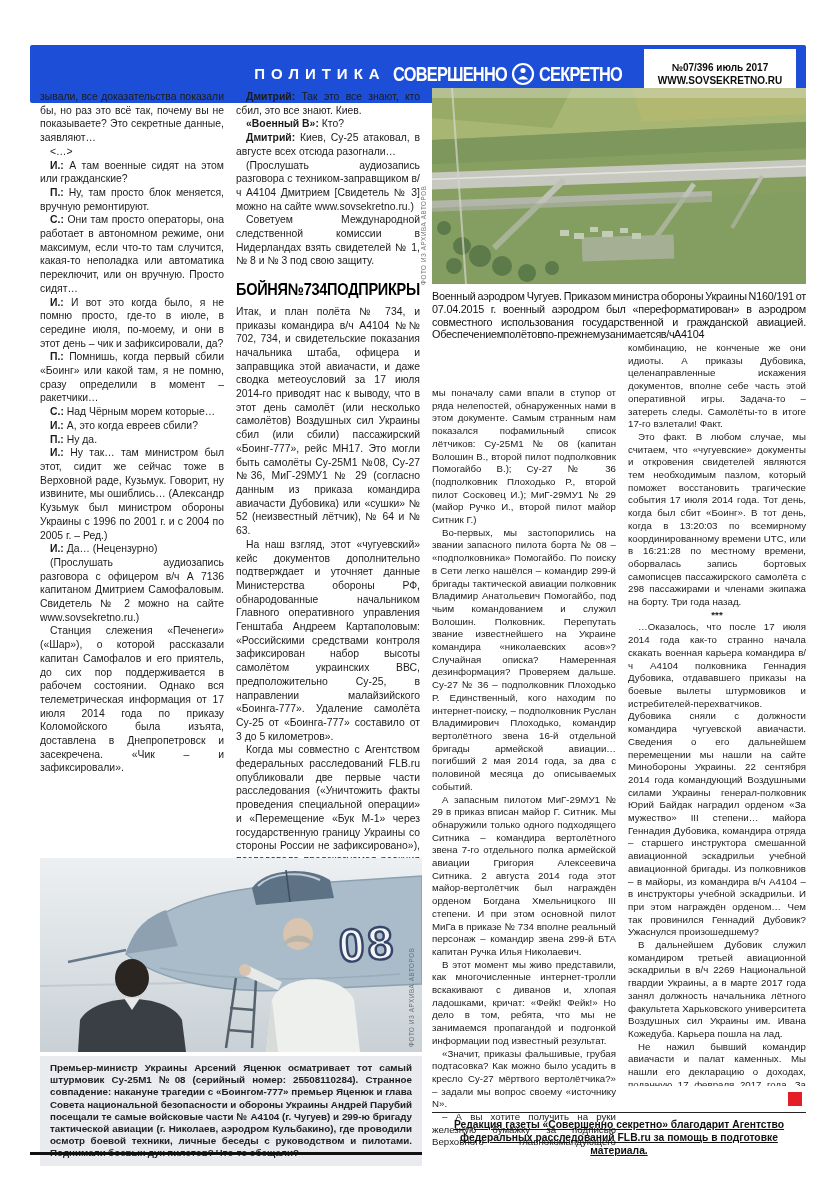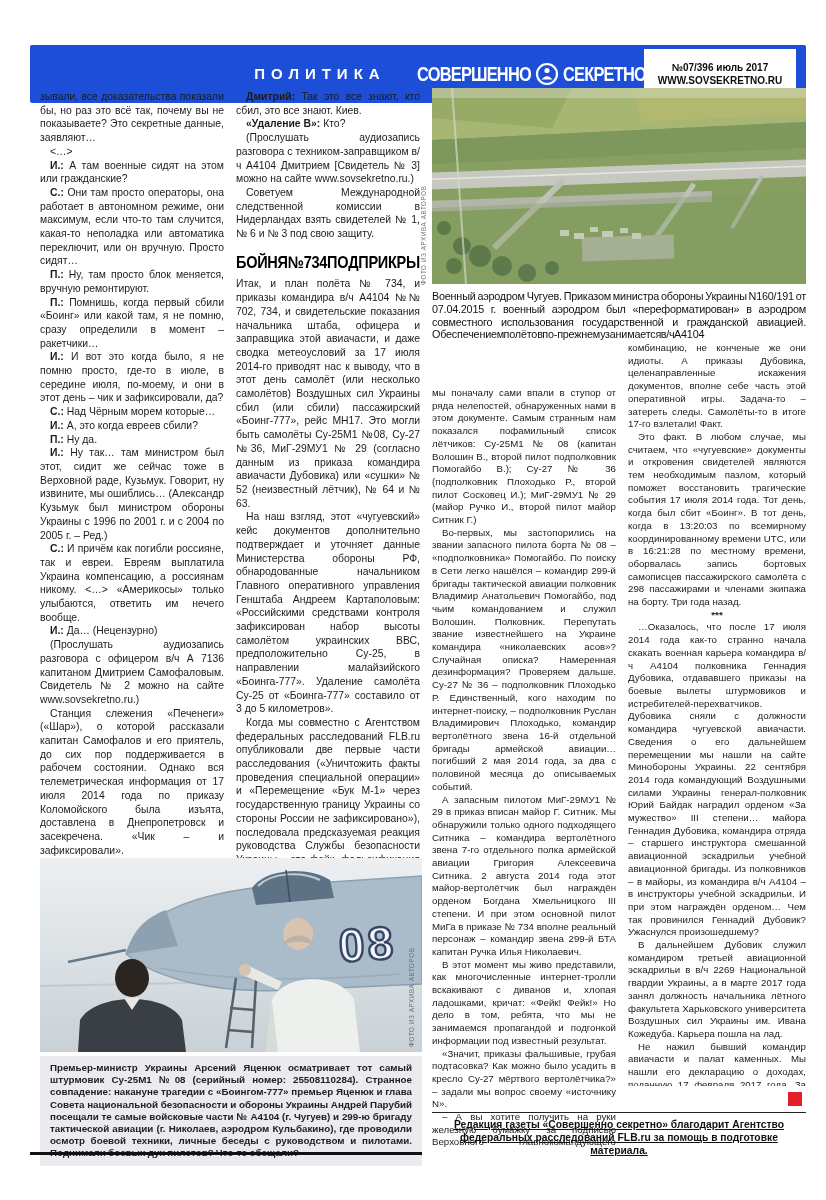--- a/index.html
+++ b/index.html
@@ -3,21 +3,21 @@
 <meta charset="utf-8">
 <style>
   html,body{margin:0;padding:0;background:#ffffff;}
   #page{position:relative;width:826px;height:1200px;background:#fff;overflow:hidden;
         font-family:"Liberation Sans","DejaVu Sans",sans-serif;color:#1b1b1b;}
 
   
   .hbar{position:absolute;left:30px;top:45px;width:776px;height:58px;background:#1d4ed8;border-radius:2px;}
   .section-label{position:absolute;left:170px;top:0;width:240px;height:58px;line-height:58px;
         text-align:center;color:#fff;font-size:15px;font-weight:700;letter-spacing:6px;}
-  .masthead{position:absolute;left:355px;top:0;width:260px;height:58px;display:flex;align-items:center;justify-content:flex-start;gap:4px;}
+  .masthead{position:absolute;left:355px;top:0;width:260px;height:58px;display:flex;align-items:center;justify-content:flex-end;gap:4px;}
   .mast-word{color:#fff;font-weight:700;font-size:21px;letter-spacing:-1px;transform:scaleX(.78);white-space:nowrap;}
   .mast-word.l{transform-origin:100% 50%;}
   .mast-word.r{transform-origin:0 50%;}
   .issue-box{position:absolute;left:614px;top:4px;width:152px;height:50px;background:#fff;
         display:flex;flex-direction:column;align-items:center;justify-content:center;}
   .issue-line{font-size:10px;font-weight:700;color:#0d0d0d;line-height:13px;white-space:nowrap;}
   .pagenum{position:absolute;left:768px;top:0;width:38px;height:58px;line-height:58px;text-align:center;
         color:#fff;font-weight:700;font-size:21px;}
 
   
@@ -69,40 +69,40 @@
       <span class="issue-line">№07/396  июль 2017</span>
       <span class="issue-line">WWW.SOVSEKRETNO.RU</span>
     </div>
     <div class="pagenum">11</div>
   </div>
 
   <div class="col c12" style="left:40px;top:90px;height:768px;">
     <p>зывали, все доказательства показали бы, но раз это всё так, почему вы не показываете? Это секретные данные, заявляют…</p>
     <p class="ind">&lt;…&gt;</p>
     <p class="ind dlg"><b>И.:</b> А там военные сидят на этом или гражданские?</p>
+    <p class="ind dlg"><b>П.:</b> Ну, там просто блок меняется, вручную ремонтируют.</p>
     <p class="ind dlg"><b>С.:</b> Они там просто операторы, она работает в автономном режиме, они максимум, если что-то там случится, какая-то неполадка или автоматика переключит, или он вручную. Просто сидят…</p>
-    <p class="ind dlg"><b>П.:</b> Ну, там просто блок меняется, вручную ремонтируют.</p>
+    <p class="ind dlg"><b>И.:</b> И вот это когда было, я не помню просто, где-то в июле, в середине июля, по-моему, и они в этот день – чик и зафиксировали, да?</p>
     <p class="ind dlg"><b>П.:</b> Помнишь, когда первый сбили «Боинг» или какой там, я не помню, сразу определили в момент – ракетчики…</p>
-    <p class="ind dlg"><b>И.:</b> И вот это когда было, я не помню просто, где-то в июле, в середине июля, по-моему, и они в этот день – чик и зафиксировали, да?</p>
     <p class="ind dlg"><b>С.:</b> Над Чёрным морем которые…</p>
     <p class="ind dlg"><b>И.:</b> А, это когда евреев сбили?</p>
     <p class="ind dlg"><b>П.:</b> Ну да.</p>
     <p class="ind dlg"><b>И.:</b> Ну так… там министром был этот, сидит же сейчас тоже в Верховной раде, Кузьмук. Говорит, ну извините, мы ошиблись… (Александр Кузьмук был министром обороны Украины с 1996 по 2001 г. и с 2004 по 2005 г. – Ред.)</p>
-    <p class="ind dlg"><b>С.:</b> И причём как погибли россияне, так и евреи. Евреям выплатила Украина компенсацию, а россиянам никому. &lt;…&gt; «Америкосы» только улыбаются, ответить им нечего вообще.</p>
     <p class="ind dlg"><b>И.:</b> Да… (Нецензурно)</p>
     <p class="ind">(Прослушать аудиозапись разговора с офицером в/ч А 7136 капитаном Дмитрием Самофаловым. Свидетель № 2 можно на сайте www.sovsekretno.ru.)</p>
     <p class="ind">Станция слежения «Печенеги» («Шар»), о которой рассказали капитан Самофалов и его приятель, до сих пор поддерживается в рабочем состоянии. Однако вся телеметрическая информация от 17 июля 2014 года по приказу Коломойского была изъята, доставлена в Днепропетровск и засекречена. «Чик – и зафиксировали».</p>
 
   </div>
 
   <div class="col c12" style="left:236px;top:90px;height:768px;">
     <p class="ind dlg"><b>Дмитрий:</b> Так это все знают, кто сбил, это все знают. Киев.</p>
-    <p class="ind dlg"><b>«Удаление В»:</b> Кто?</p>
+    <p class="ind dlg"><b>«Военный В»:</b> Кто?</p>
+    <p class="ind dlg"><b>Дмитрий:</b> Киев, Су-25 атаковал, в августе всех отсюда разогнали…</p>
     <p class="ind">(Прослушать аудиозапись разговора с техником-заправщиком в/ч А4104 Дмитрием [Свидетель № 3] можно на сайте www.sovsekretno.ru.)</p>
-    <p class="ind">Советуем Международной следственной комиссии в Нидерландах взять свидетелей № 1, № 6 и № 3 под свою защиту.</p>
+    <p class="ind">Советуем Международной следственной комиссии в Нидерландах взять свидетелей № 1, № 8 и № 3 под свою защиту.</p>
     <div class="art-head">
       <span class="hx h-col2">БОЙНЯ№734ПОДПРИКРЫТИЕМ</span>
     </div>
     <p>Итак, и план полёта № 734, и приказы командира в/ч А4104 №№ 702, 734, и свидетельские показания начальника штаба, офицера и заправщика этой авиачасти, и даже сводка метеоусловий за 17 июля 2014-го приводят нас к выводу, что в этот день самолёт (или несколько самолётов) Воздушных сил Украины сбил (или сбили) пассажирский «Боинг-777», рейс МН17. Это могли быть самолёты Су-25М1 №08, Су-27 №36, МиГ-29МУ1 № 29 (согласно данным из приказа командира авиачасти Дубовика) или «сушки» № 52 (неизвестный лётчик), № 64 и № 63.</p>
     <p class="ind">На наш взгляд, этот «чугуевский» кейс документов дополнительно подтверждает и уточняет данные Министерства обороны РФ, обнародованные начальником Главного оперативного управления Генштаба Андреем Картаполовым: «Российскими средствами контроля зафиксирован набор высоты самолётом украинских ВВС, предположительно Су-25, в направлении малайзийского «Боинга-777». Удаление самолёта Су-25 от «Боинга-777» составило от 3 до 5 километров».</p>
     <p class="ind">Когда мы совместно с Агентством федеральных расследований FLB.ru опубликовали две первые части расследования («Уничтожить факты проведения специальной операции» и «Перемещение «Бук М-1» через государственную границу Украины со стороны России не зафиксировано»), последовала предсказуемая реакция руководства Службы безопасности Украины – это фейк, фальсификация российских спецслужб, подделка. «По-украински так не пишут», – высказали своё недовольство «филологи» из СБУ. Так отправьте своих эсбэушников поголовно на курсы украинского языка и литературы! А ещё научите их не торговать секретными документами.</p>
 
   </div>
 
   <div class="photo" style="left:432px;top:88px;width:374px;height:196px;">

